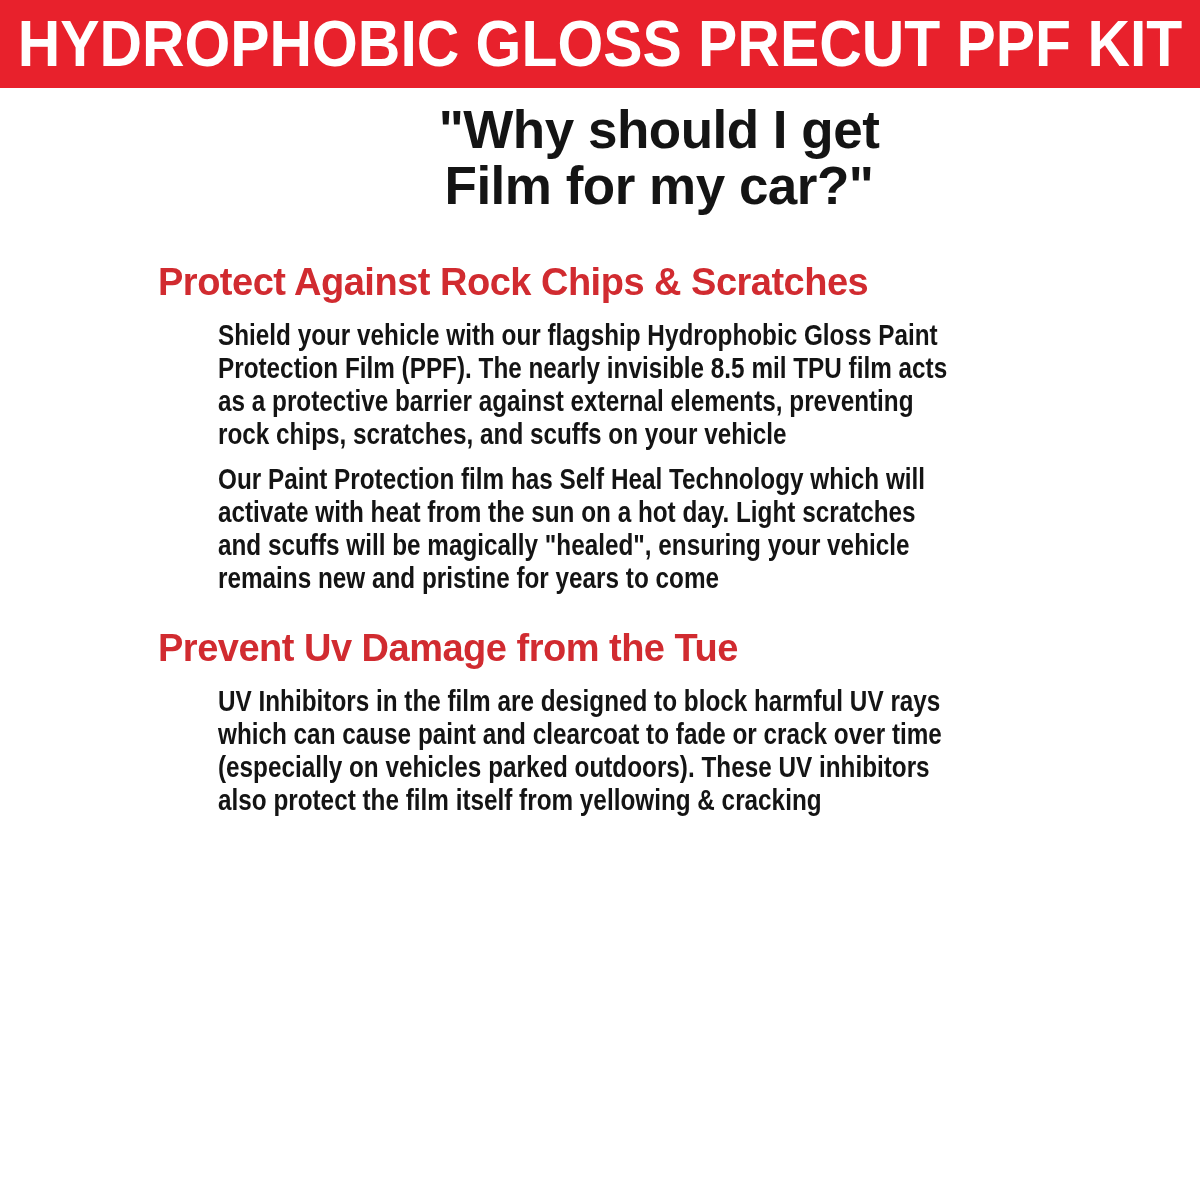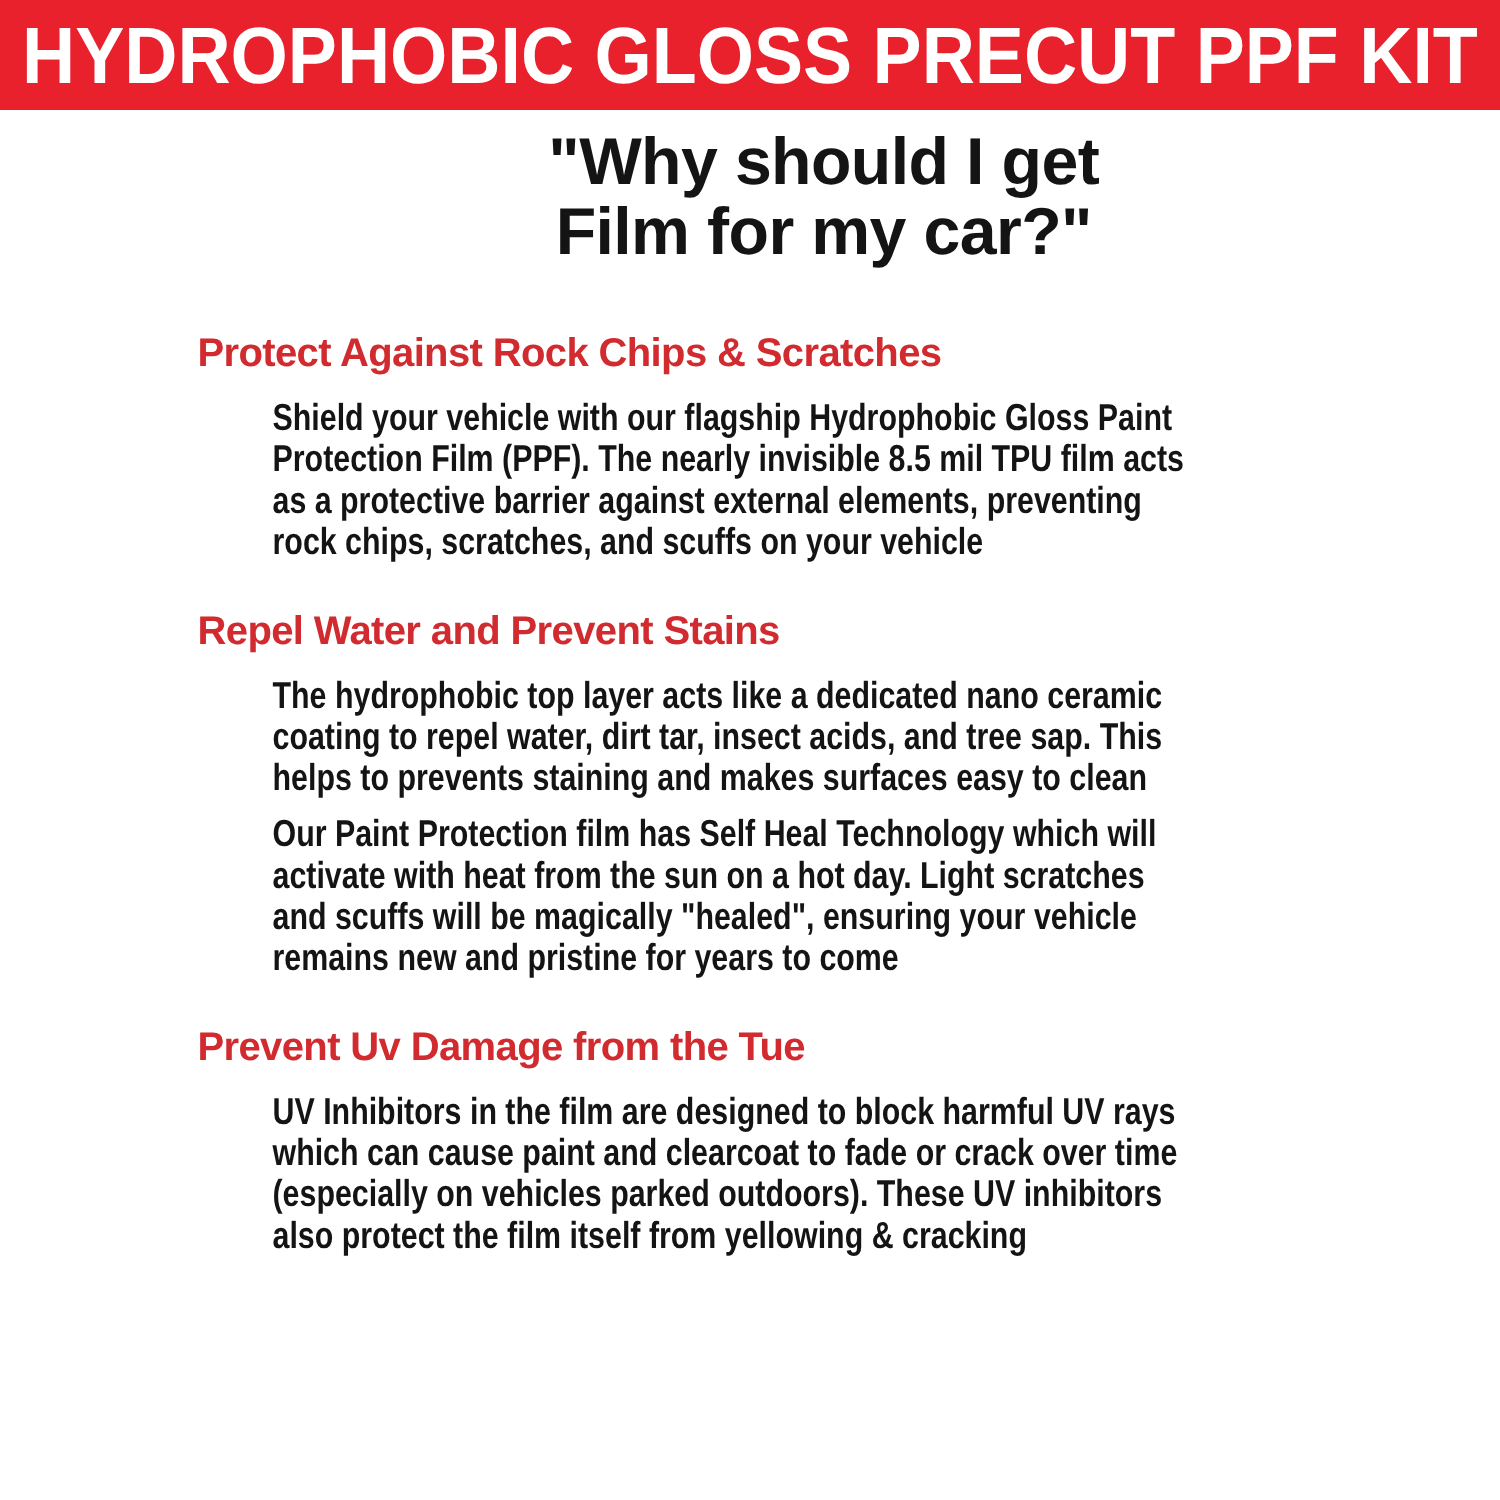--- a/index.html
+++ b/index.html
@@ -44,21 +44,21 @@
     letter-spacing: -0.5px;
     color: var(--body-black);
   }
   .title span { display: block; white-space: pre; }
   .title .t-red { color: var(--accent-red); }
   .content {
     padding-left: 158px;
     padding-right: 40px;
   }
   .sec-h {
-    font-size: 32px;
+    font-size: 38px;
     line-height: 48px;
     font-weight: 700;
     color: var(--heading-red);
     margin: 30px 0 0 0;
     letter-spacing: -0.5px;
     white-space: pre;
   }
   .section-rock-chips .sec-h { margin-top: 44px; }
   .sec-p {
     font-size: 30px;
@@ -86,26 +86,20 @@
   </h1>
 
   <section class="section-rock-chips">
     <h2 class="sec-h">Protect Against Rock Chips &amp; Scratches</h2>
     <p class="sec-p">Shield your vehicle with our flagship Hydrophobic Gloss Paint
 Protection Film (PPF). The nearly invisible 8.5 mil TPU film acts
 as a protective barrier against external elements, preventing
 rock chips, scratches, and scuffs on your vehicle</p>
   </section>
 
-  <section class="section-repel-water">
-    <h2 class="sec-h">Repel Water and Prevent Stains</h2>
-    <p class="sec-p">The hydrophobic top layer acts like a dedicated nano ceramic
-coating to repel water, dirt tar, insect acids, and tree sap. This
-helps to prevents staining and makes surfaces easy to clean</p>
-  </section>
 
   <section class="section-self-heal">
     <p class="sec-p">Our Paint Protection film has Self Heal Technology which will
 activate with heat from the sun on a hot day. Light scratches
 and scuffs will be magically "healed", ensuring your vehicle
 remains new and pristine for years to come</p>
   </section>
 
   <section class="section-uv-damage">
     <h2 class="sec-h">Prevent Uv Damage from the Tue</h2>

